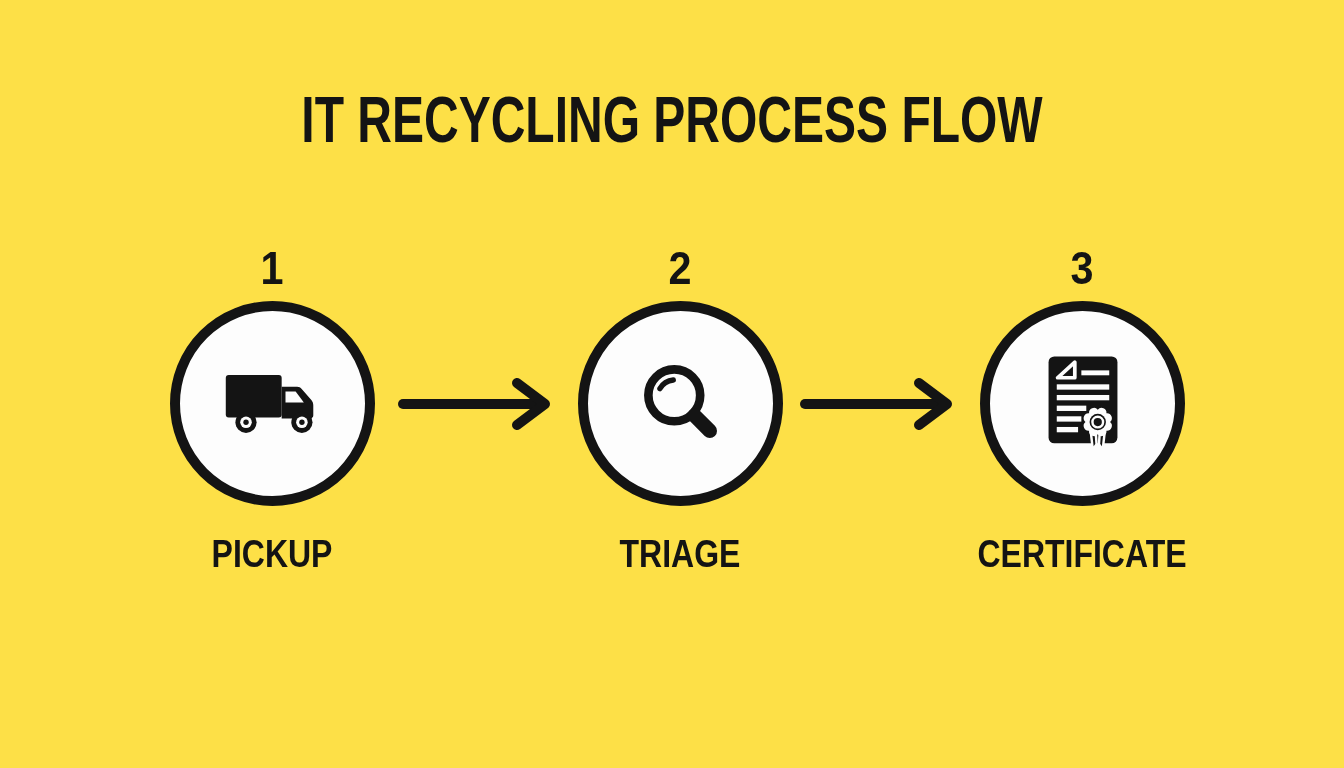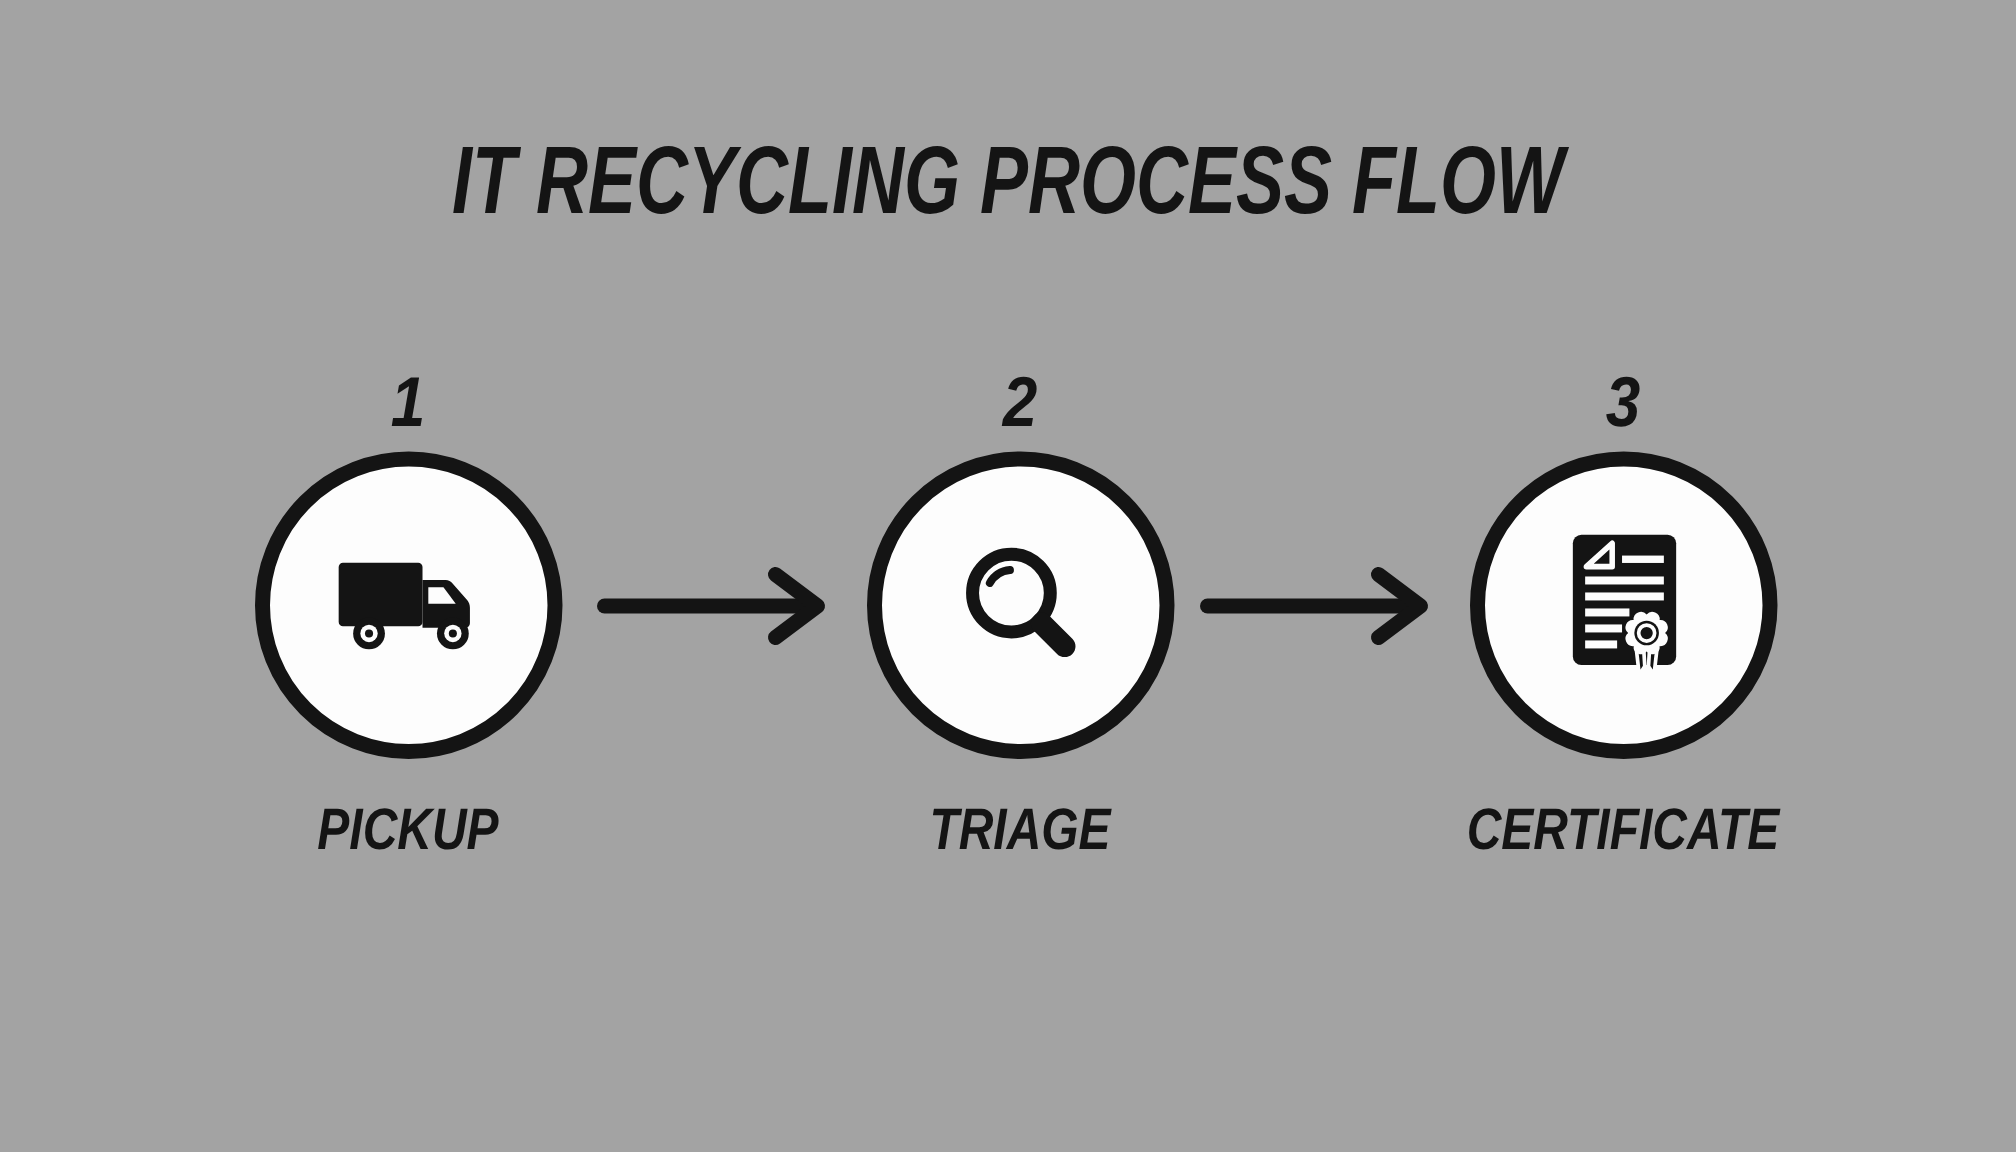--- a/index.html
+++ b/index.html
@@ -5,23 +5,22 @@
   html, body { margin: 0; padding: 0; }
   body {
     width: 1344px; height: 768px;
     background: #fdfdfd;
     font-family: "Liberation Sans", sans-serif;
     overflow: hidden;
   }
   .canvas {
     position: relative;
     width: 1344px; height: 768px;
-    background: #a3a3a3;
+    background: #fde047;
     color: #111;
-    font-style: italic;
   }
   .title {
     position: absolute;
     top: 88px; left: 0;
     width: 100%;
     text-align: center;
     font-size: 64px;
     font-weight: bold;
     letter-spacing: 0px;
     transform: scaleX(0.75);

